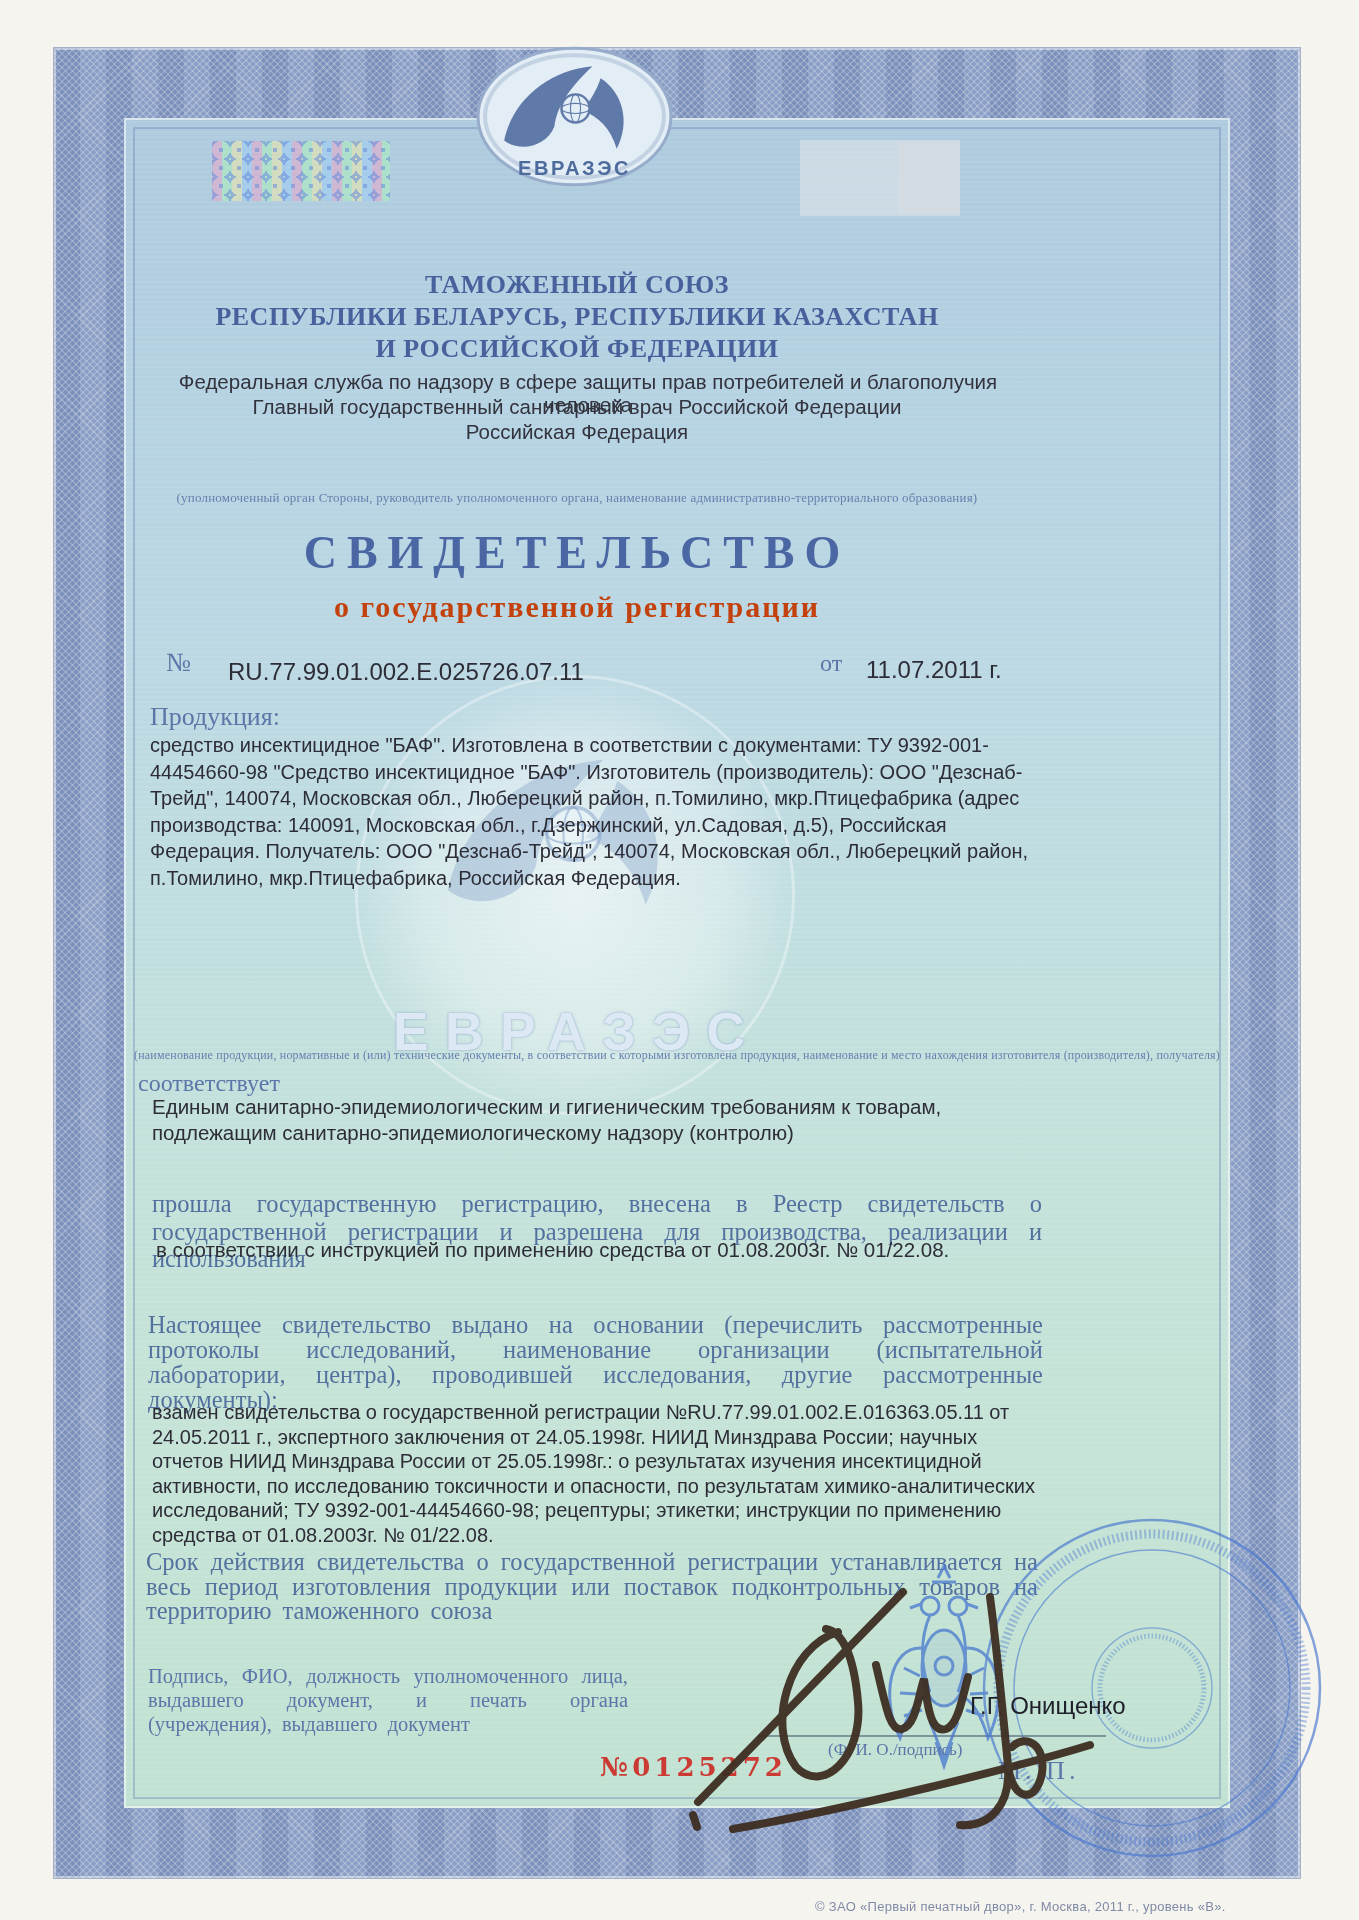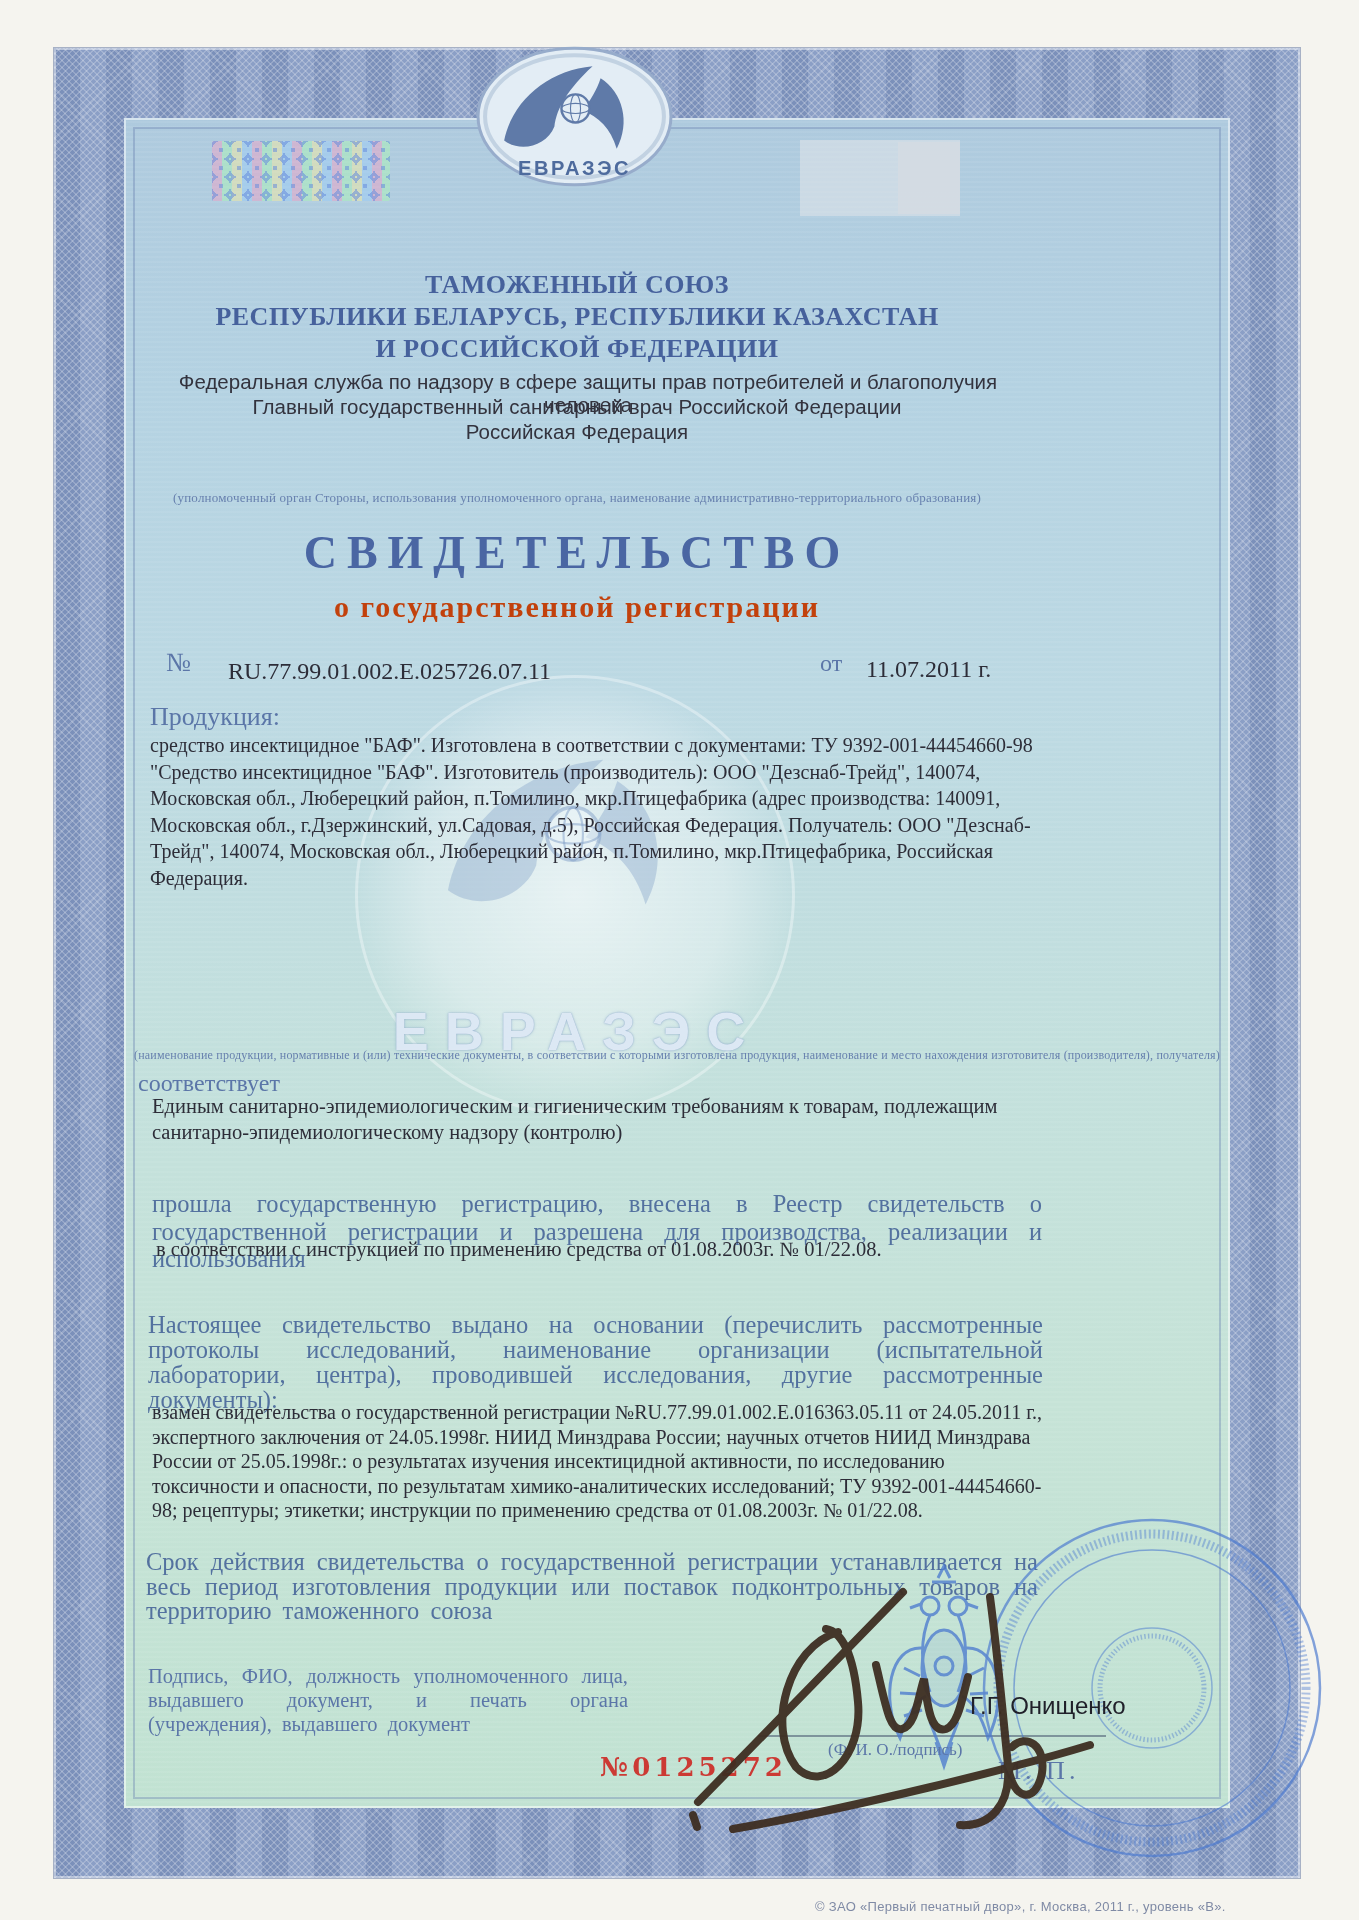--- a/index.html
+++ b/index.html
@@ -40,21 +40,21 @@
         rgba(255,240,150,.5) 20px 30px, rgba(150,205,255,.45) 30px 40px);
     background-size:18px 18px, auto; opacity:.85; border-radius:2px;
   }
   .patch{position:absolute; left:800px; top:140px; width:160px; height:76px; background:rgba(226,230,234,.55);}
   .patch-sub{position:absolute; left:898px; top:142px; width:62px; height:72px; background:rgba(213,219,226,.7);}
   
   .textcol{position:absolute; left:124px; top:0; width:906px; height:1396px; pointer-events:none;}
   .abs{position:absolute;}
   .center{text-align:center; width:100%;}
   .serifblue{font-family:"Liberation Serif",serif; color:#5b76a8;}
-  .sansdark{font-family:Liberation Serif, serif; color:#2d2d38;}
+  .sansdark{font-family:Liberation Sans, sans-serif; color:#2d2d38;}
   .union{font-weight:bold; font-size:26px; line-height:30px; color:#46619c; letter-spacing:.5px;}
   .auth{font-family:"Liberation Sans",sans-serif; font-size:20.5px; line-height:23px; color:#33333e;}
   .cap{font-size:13px; color:#6780ae; letter-spacing:.2px;}
   .title-main{font-weight:bold; font-size:46px; letter-spacing:10px; color:#4a66a3;}
   .title-sub{font-weight:bold; font-size:30px; letter-spacing:2px; color:#c2410c;}
   .just{ text-align:justify; text-align-last:left; word-spacing:5px;}
   .wm-text{
     font-family:"Liberation Sans",sans-serif; font-weight:bold; font-size:54px; letter-spacing:16px;
     color:rgba(228,238,247,.92); text-shadow:0 0 3px rgba(125,156,197,.6), 0 0 1px rgba(125,156,197,.8);
   }
@@ -104,21 +104,21 @@
     <text x="102" y="128" text-anchor="middle" font-family="Liberation Sans, sans-serif" font-size="20" font-weight="bold" letter-spacing="2.5" fill="#4e6b9d">ЕВРАЗЭС</text>
   </svg>
 
   <div class="textcol">
     <div class="abs center union" style="top:270px;">ТАМОЖЕННЫЙ СОЮЗ</div>
     <div class="abs center union" style="top:302px;">РЕСПУБЛИКИ БЕЛАРУСЬ, РЕСПУБЛИКИ КАЗАХСТАН</div>
     <div class="abs center union" style="top:334px;">И РОССИЙСКОЙ ФЕДЕРАЦИИ</div>
     <div class="abs center auth" style="top:370px;margin-left:11px;">Федеральная служба по надзору в сфере защиты прав потребителей и благополучия человека</div>
     <div class="abs center auth" style="top:395px;">Главный государственный санитарный врач Российской Федерации</div>
     <div class="abs center auth" style="top:420px;">Российская Федерация</div>
-    <div class="abs center cap" style="top:490px;">(уполномоченный орган Стороны, использования уполномоченного органа, наименование административно-территориального образования)</div>
+    <div class="abs center cap" style="top:490px;">(уполномоченный орган Стороны, руководитель уполномоченного органа, наименование административно-территориального образования)</div>
     <div class="abs center title-main" style="top:526px;">СВИДЕТЕЛЬСТВО</div>
     <div class="abs center title-sub" style="top:590px;">о государственной регистрации</div>
   </div>
 
   <div class="abs serifblue" style="left:166px; top:648px; font-size:26px;">№</div>
   <div class="abs sansdark" style="left:228px; top:658px; font-size:24px;">RU.77.99.01.002.Е.025726.07.11</div>
   <div class="abs serifblue" style="left:820px; top:650px; font-size:24px;">от</div>
   <div class="abs sansdark" style="left:866px; top:656px; font-size:24px;">11.07.2011 г.</div>
 
   <div class="abs serifblue" style="left:150px; top:702px; font-size:26px;">Продукция:</div>

